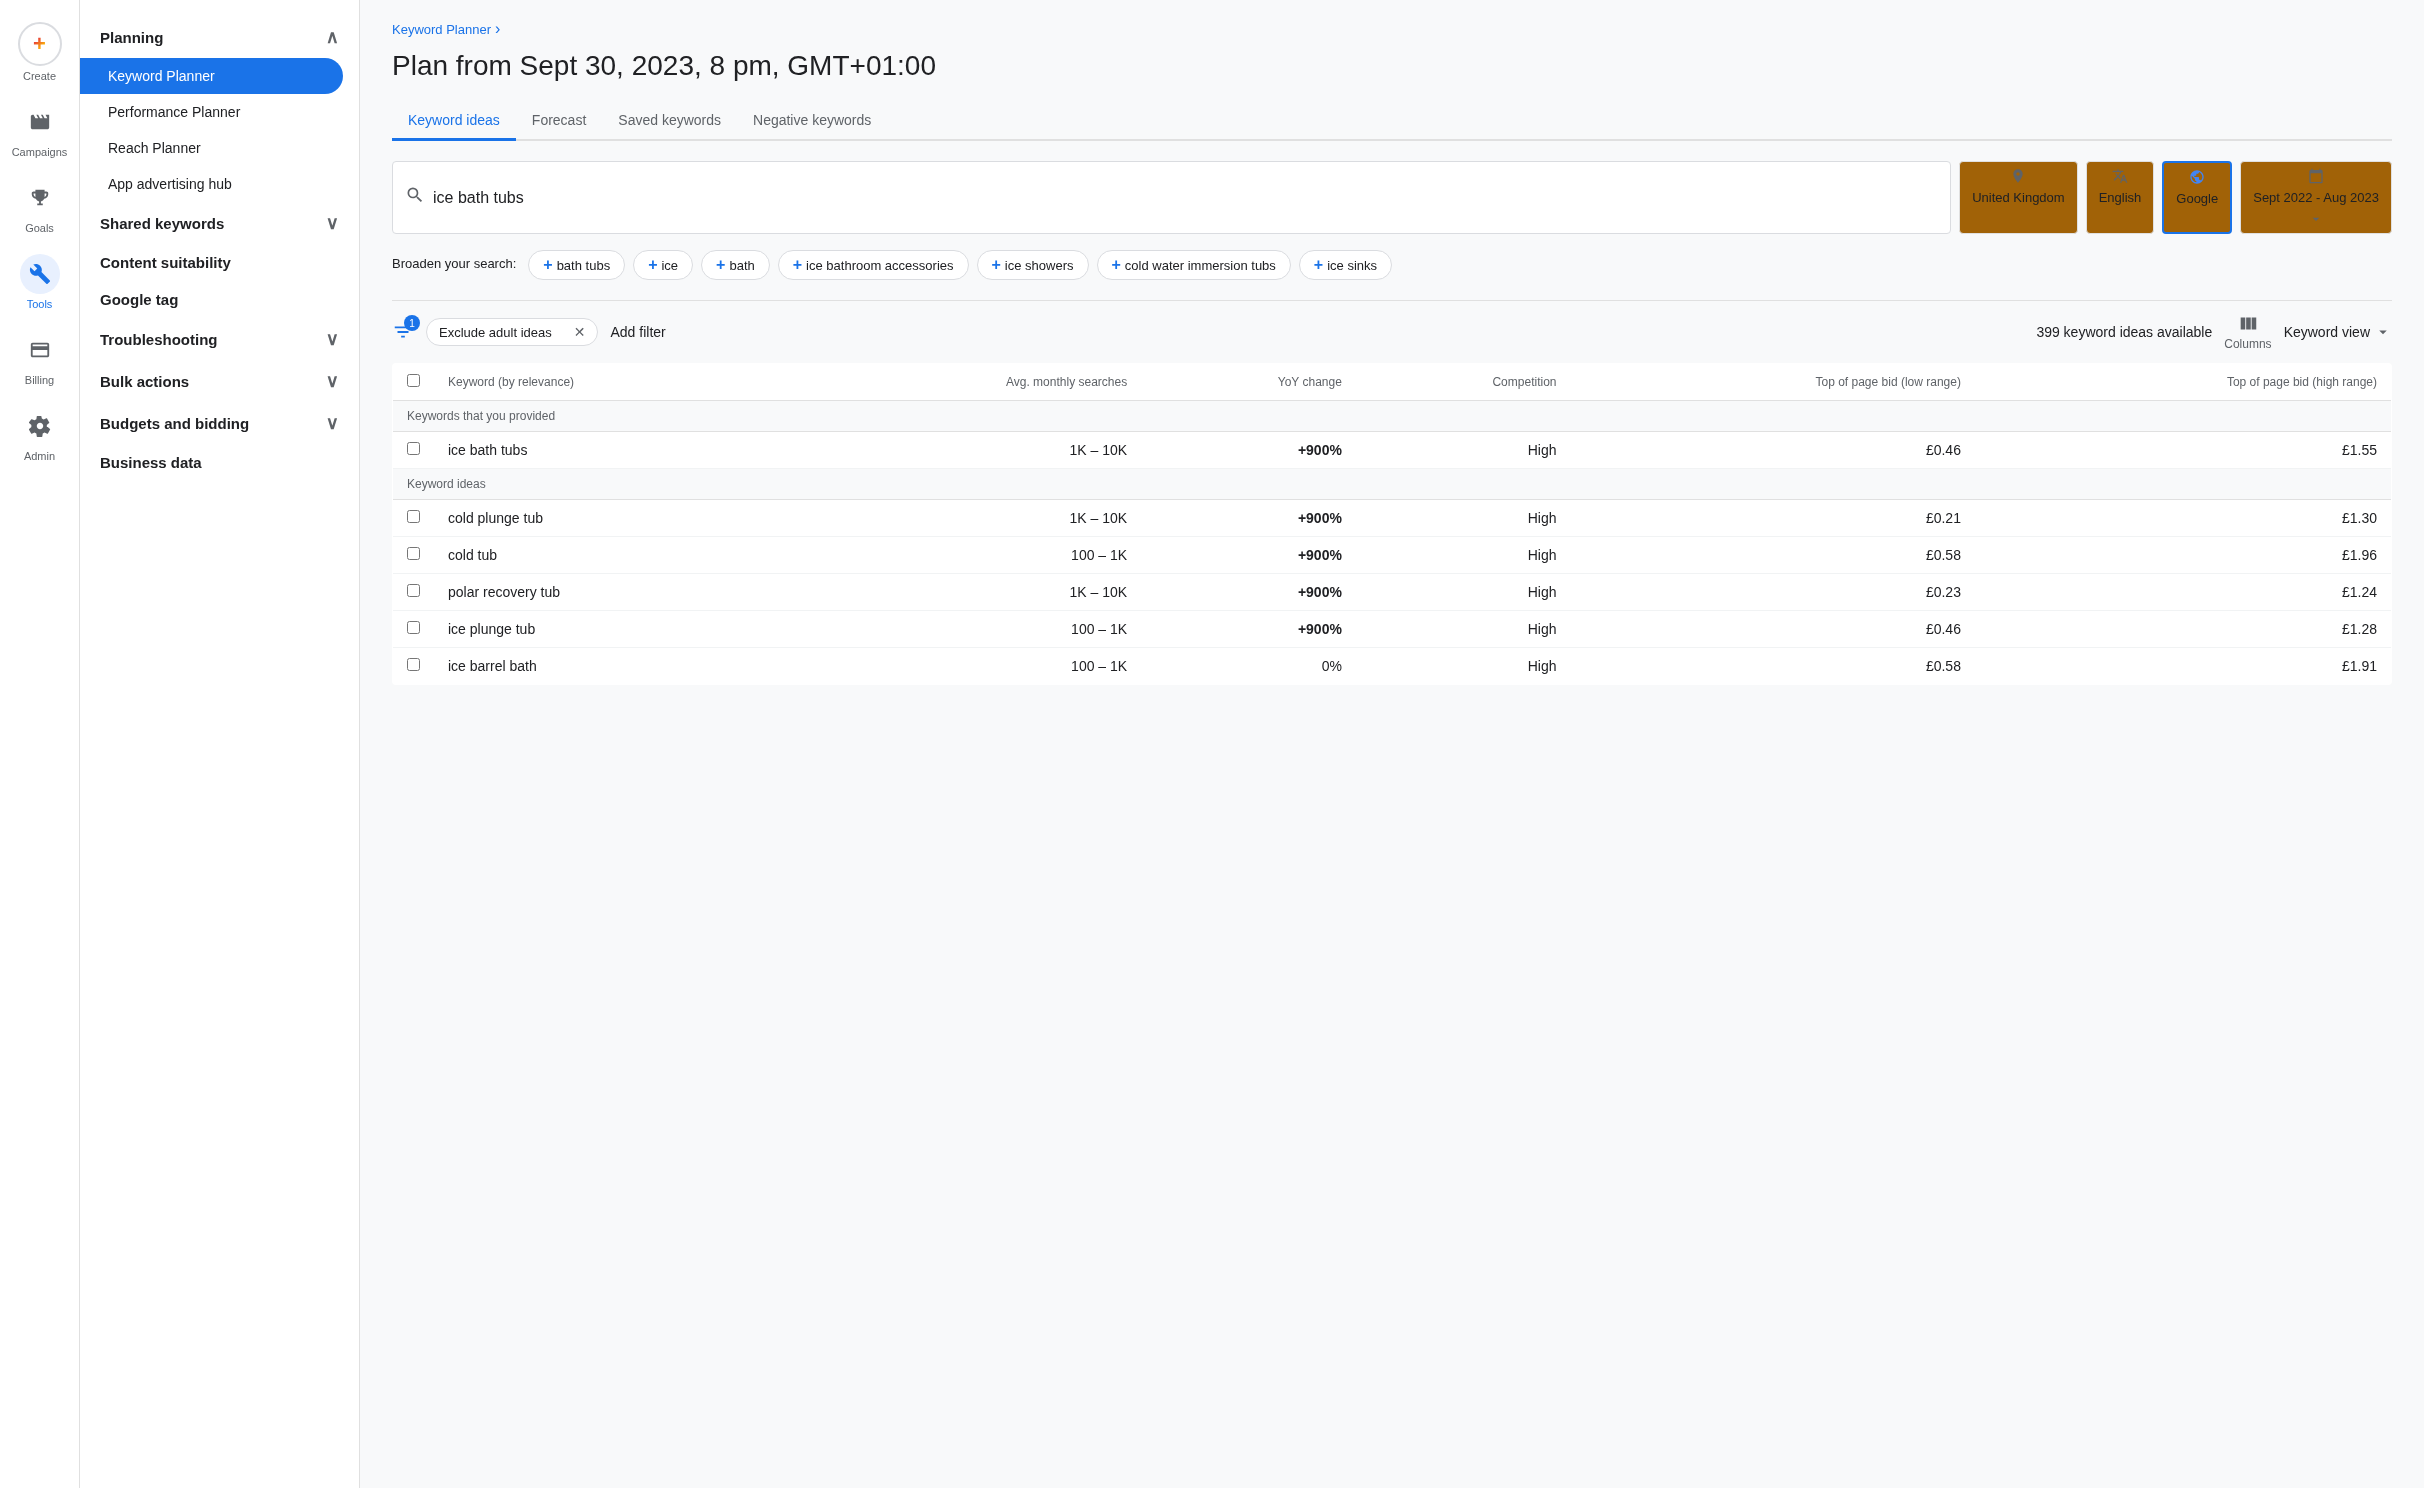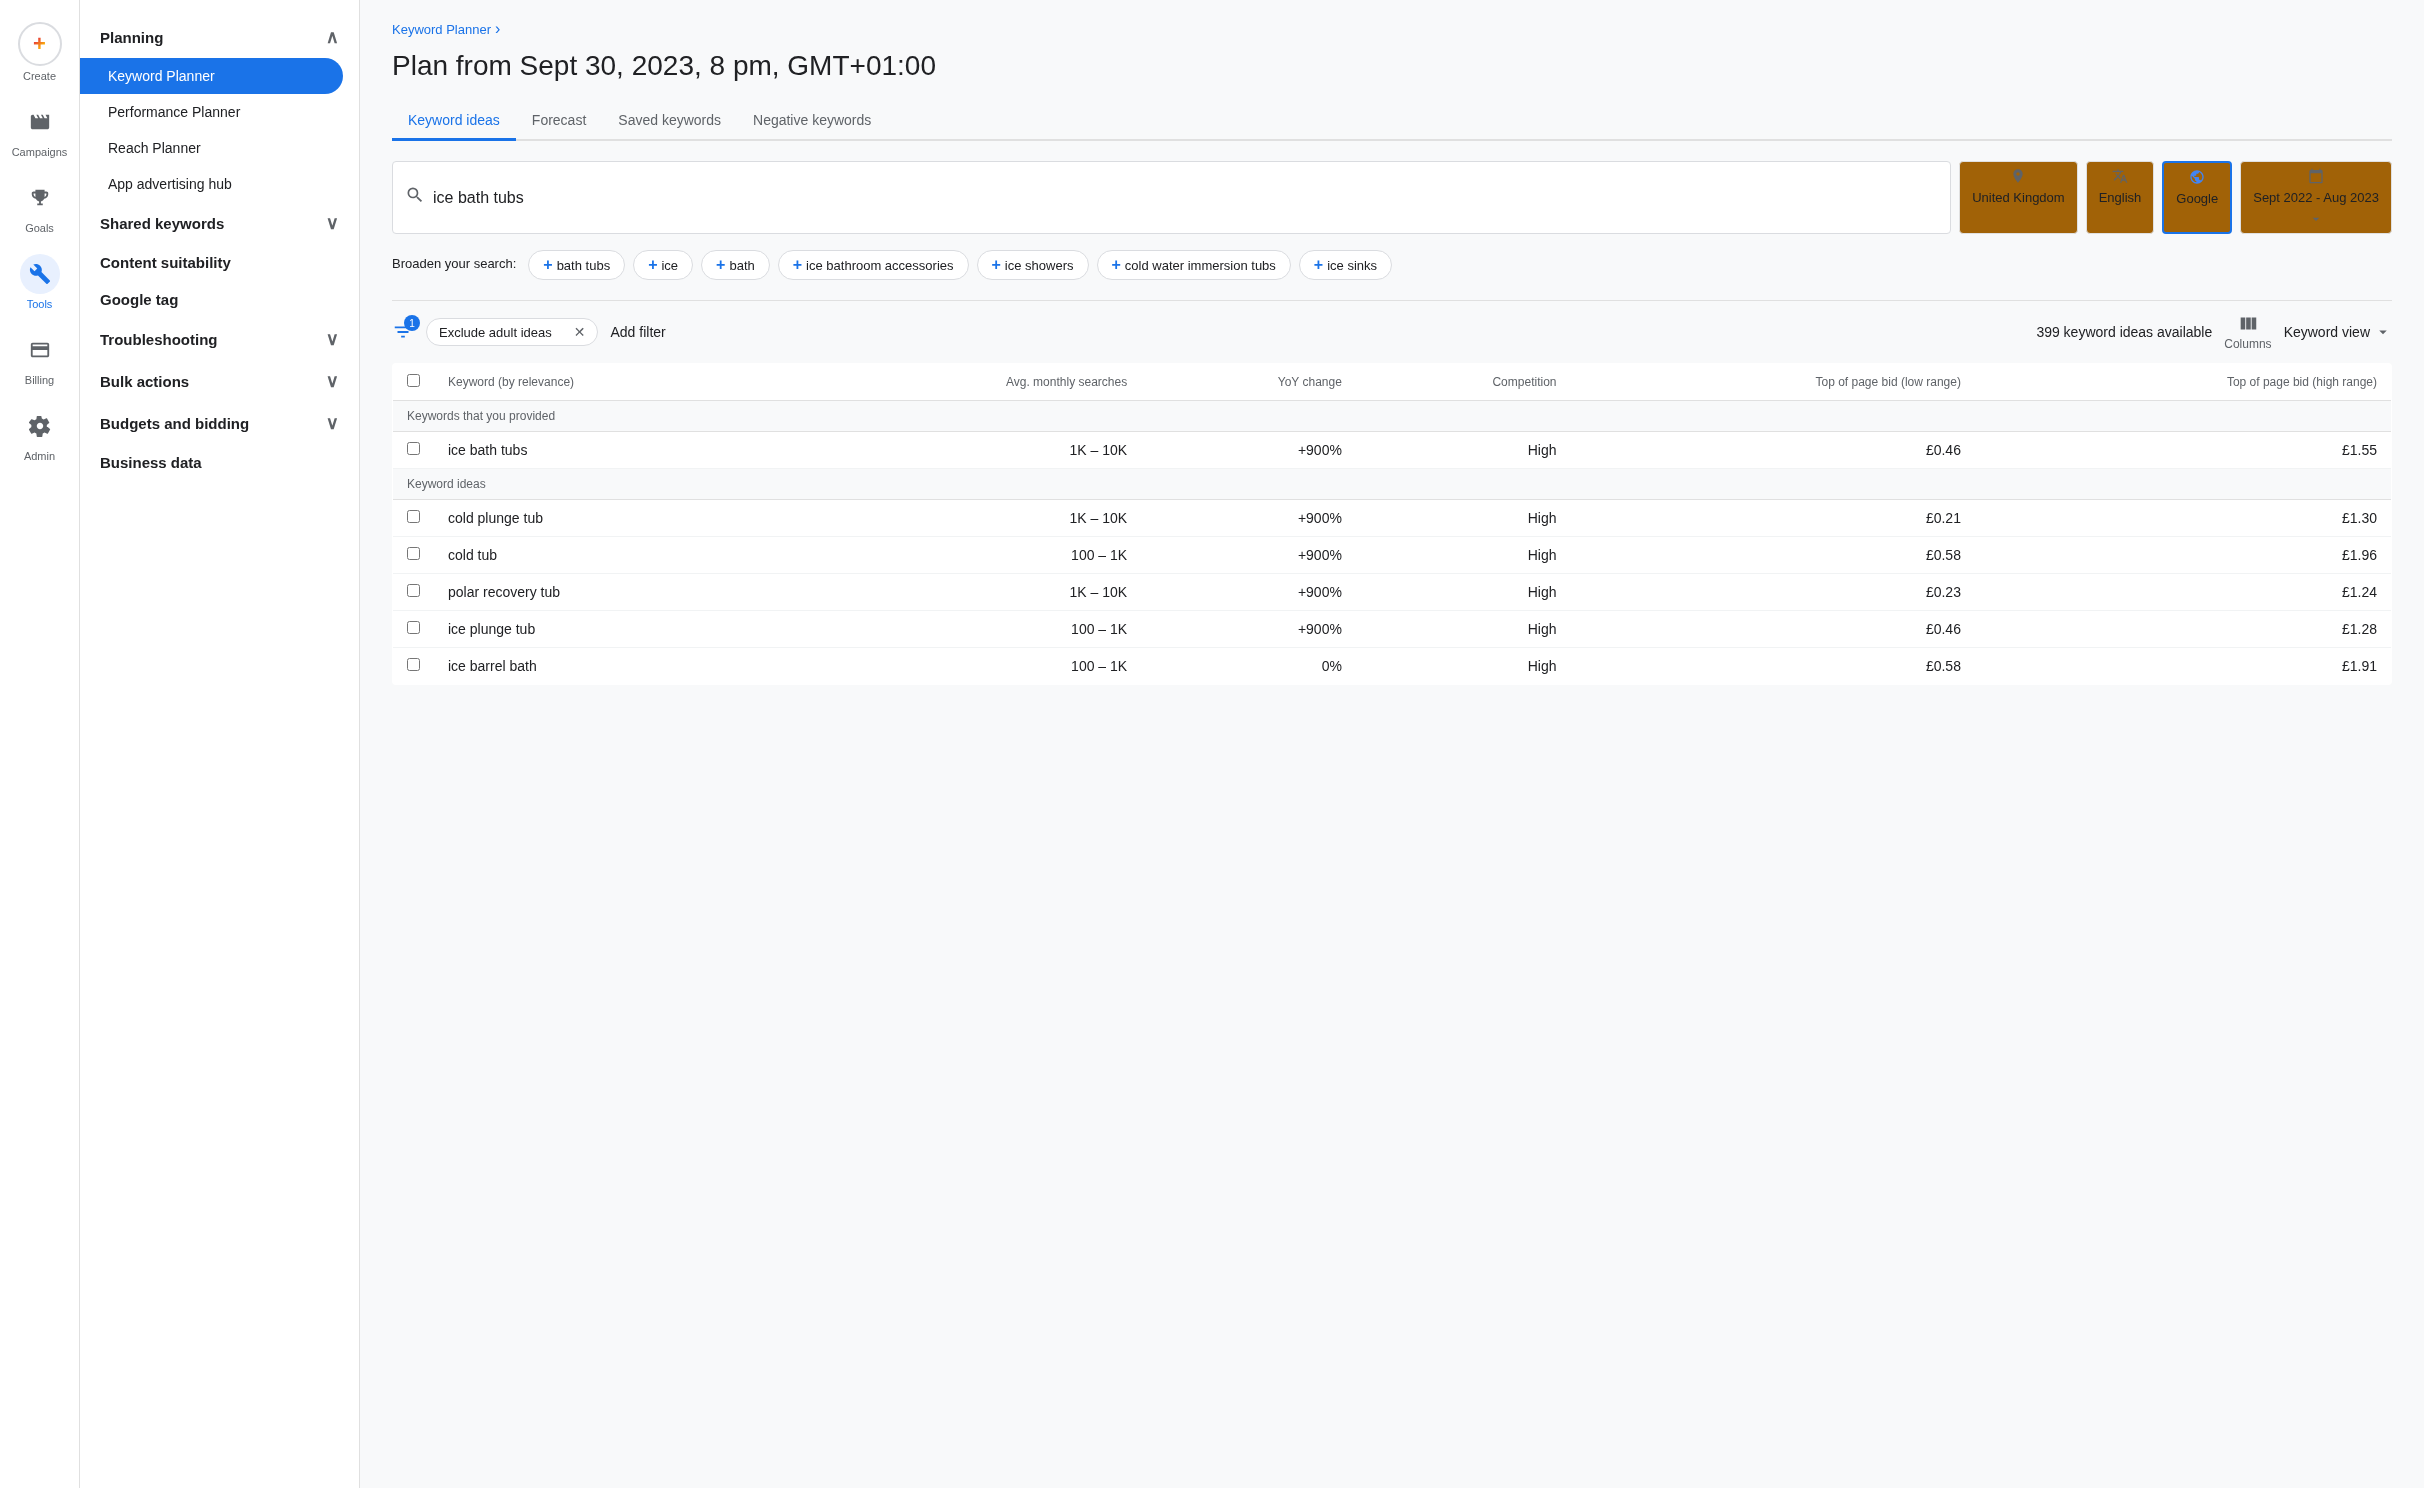--- a/index.html
+++ b/index.html
@@ -254,21 +254,21 @@
     .section-row td {
       background: #f8f9fa;
       font-size: 12px;
       color: #5f6368;
       padding: 8px 14px;
       border-bottom: 1px solid #e0e0e0;
     }
     .kw-table .checkbox-cell { width: 40px; text-align: center; }
     .kw-table input[type="checkbox"] { cursor: pointer; }
 
-    .positive { color: #137333; }
+    .positive { color: #137333; font-weight: bold; }
     .neutral { color: #202124; }
 
     .search-wrapper {
       display: flex;
       flex: 1;
       align-items: center;
       gap: 8px;
       border: 1px solid #dadce0;
       border-radius: 4px;
       padding: 8px 12px;

